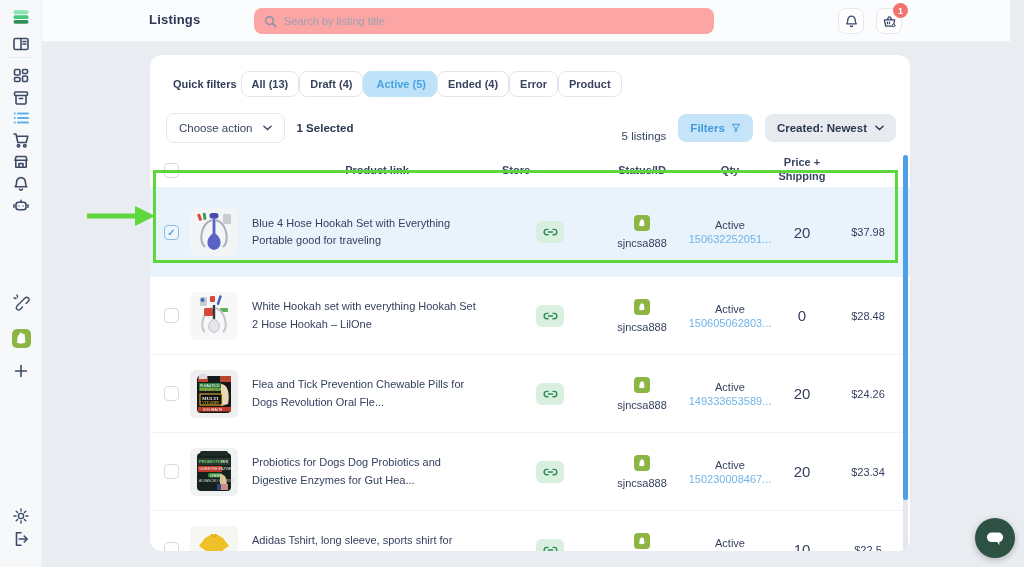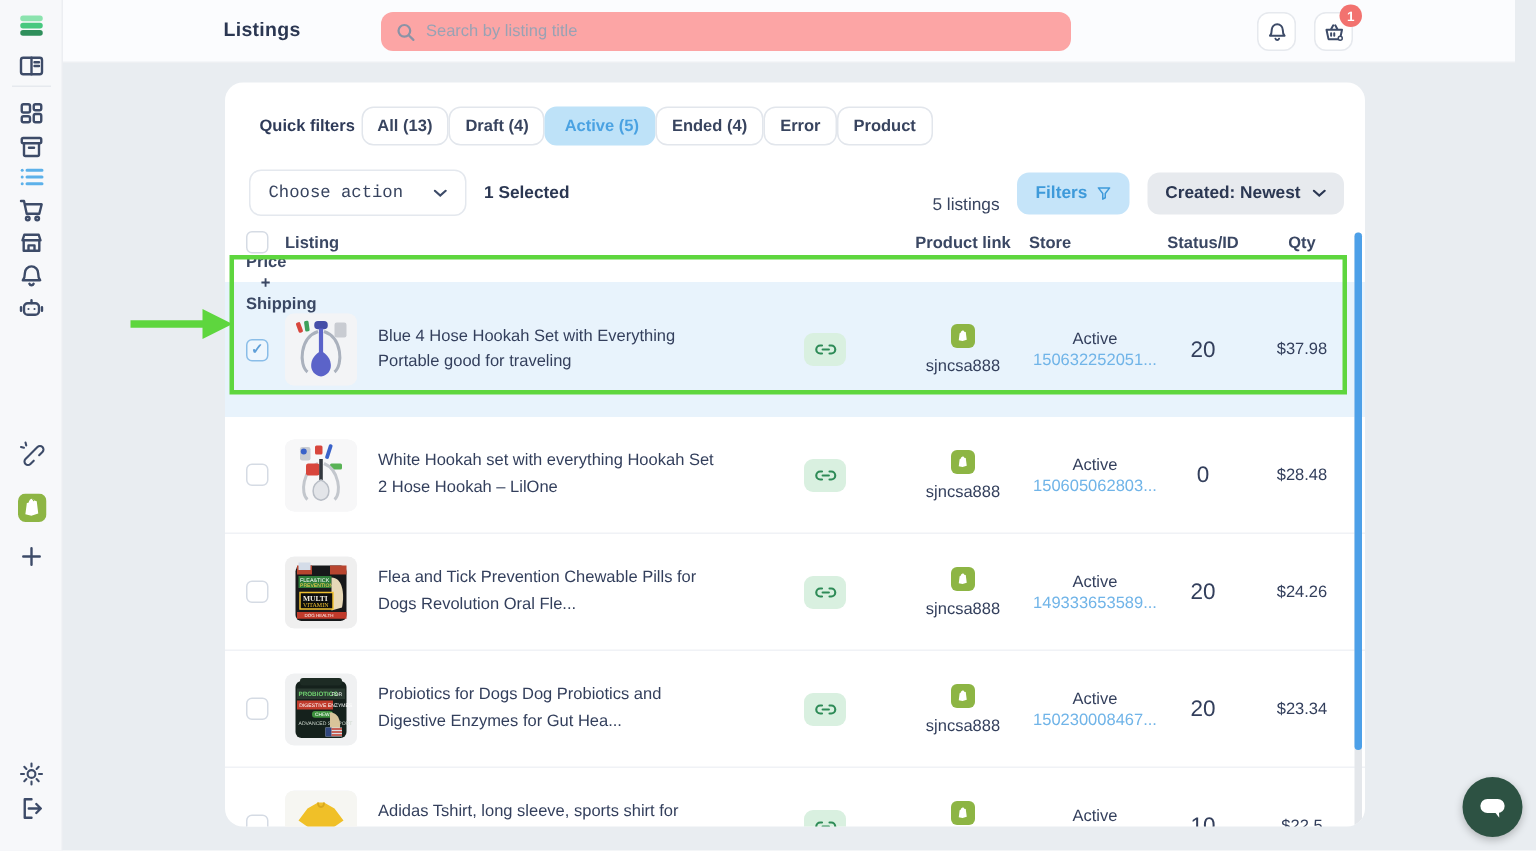--- a/index.html
+++ b/index.html
@@ -24,21 +24,21 @@
 
   
   .card { position:absolute; left:150px; top:55px; width:760px; height:496px; background:#fff; border-radius:12px; overflow:hidden; z-index:5; }
 
   .filters-row { display:flex; align-items:center; padding:16px 0 6px 23px; }
   .filters-label { font-size:11px; font-weight:700; color:#2f3b59; margin-right:4px; }
   .chip { font-size:11px; font-weight:600; color:#38445f; background:#fff; border:1px solid #e2e6ec; border-radius:8px; padding:6px 10px; cursor:pointer; white-space:nowrap; }
   .chip.active { background:#bee2f8; border-color:#bee2f8; color:#4aa2e2;padding-left:12px; }
 
   .toolbar-row { display:flex; align-items:center; padding:10px 14px 10px 16px; }
-  .choose-action { display:flex; align-items:center; gap:20px; background:#fff; border:1px solid #e4e8ee; border-radius:8px; padding:8px 12px; font-size:11.5px; color:#38445f; cursor:pointer;font-family:Liberation Mono, monospace; }
+  .choose-action { display:flex; align-items:center; gap:10px; background:#fff; border:1px solid #e4e8ee; border-radius:8px; padding:8px 12px; font-size:11.5px; color:#38445f; cursor:pointer; }
   .selected-label { font-size:11.5px; font-weight:700; color:#2b3752; margin-left:12px; }
   .toolbar-right { margin-left:auto; display:flex; align-items:flex-end; gap:12px; }
   .listings-count { font-size:11.5px; color:#38445f; }
   .filters-btn { display:flex; align-items:center; gap:6px; background:#c5e4f9; border:none; border-radius:8px; padding:8px 12px; font-size:11.5px; font-weight:700; color:#3e9ada; cursor:pointer; font-family:"Liberation Sans",sans-serif; }
   .sort-btn { display:flex; align-items:center; gap:8px; background:#e7eaee; border:none; border-radius:8px; padding:8px 12px; font-size:11.5px; font-weight:700; color:#2b3752; cursor:pointer; font-family:"Liberation Sans",sans-serif; }
 
   .grid-row { display:grid; grid-template-columns:26px 62px 250px 96px 88px 88px 56px 76px; align-items:center; padding-left:14px; }
   .thead { height:34px; font-size:11px; font-weight:600; color:#3a4763; }
   .thead .c-link, .thead .c-status, .thead .c-qty, .thead .c-price { text-align:center; }
   .thead .c-price { line-height:1.25; }
@@ -233,21 +233,20 @@
             <path d="M1 1l4 3.6L9 1" stroke="#2b3752" stroke-width="1.6" fill="none" stroke-linecap="round"></path>
           </svg>
       </button>
     </div>
   </div>
 
   <div class="grid-row thead">
     <div>
         <span class="cb"></span>
       </div>
-    <div class="h-listing">Listing</div>
     <div></div>
     <div class="c-link">Product link</div>
     <div>Store</div>
     <div class="c-status">Status/ID</div>
     <div class="c-qty">Qty</div>
     <div class="c-price">Price + Shipping</div>
   </div>
 
   <div class="grid-row trow selected">
     <div>

